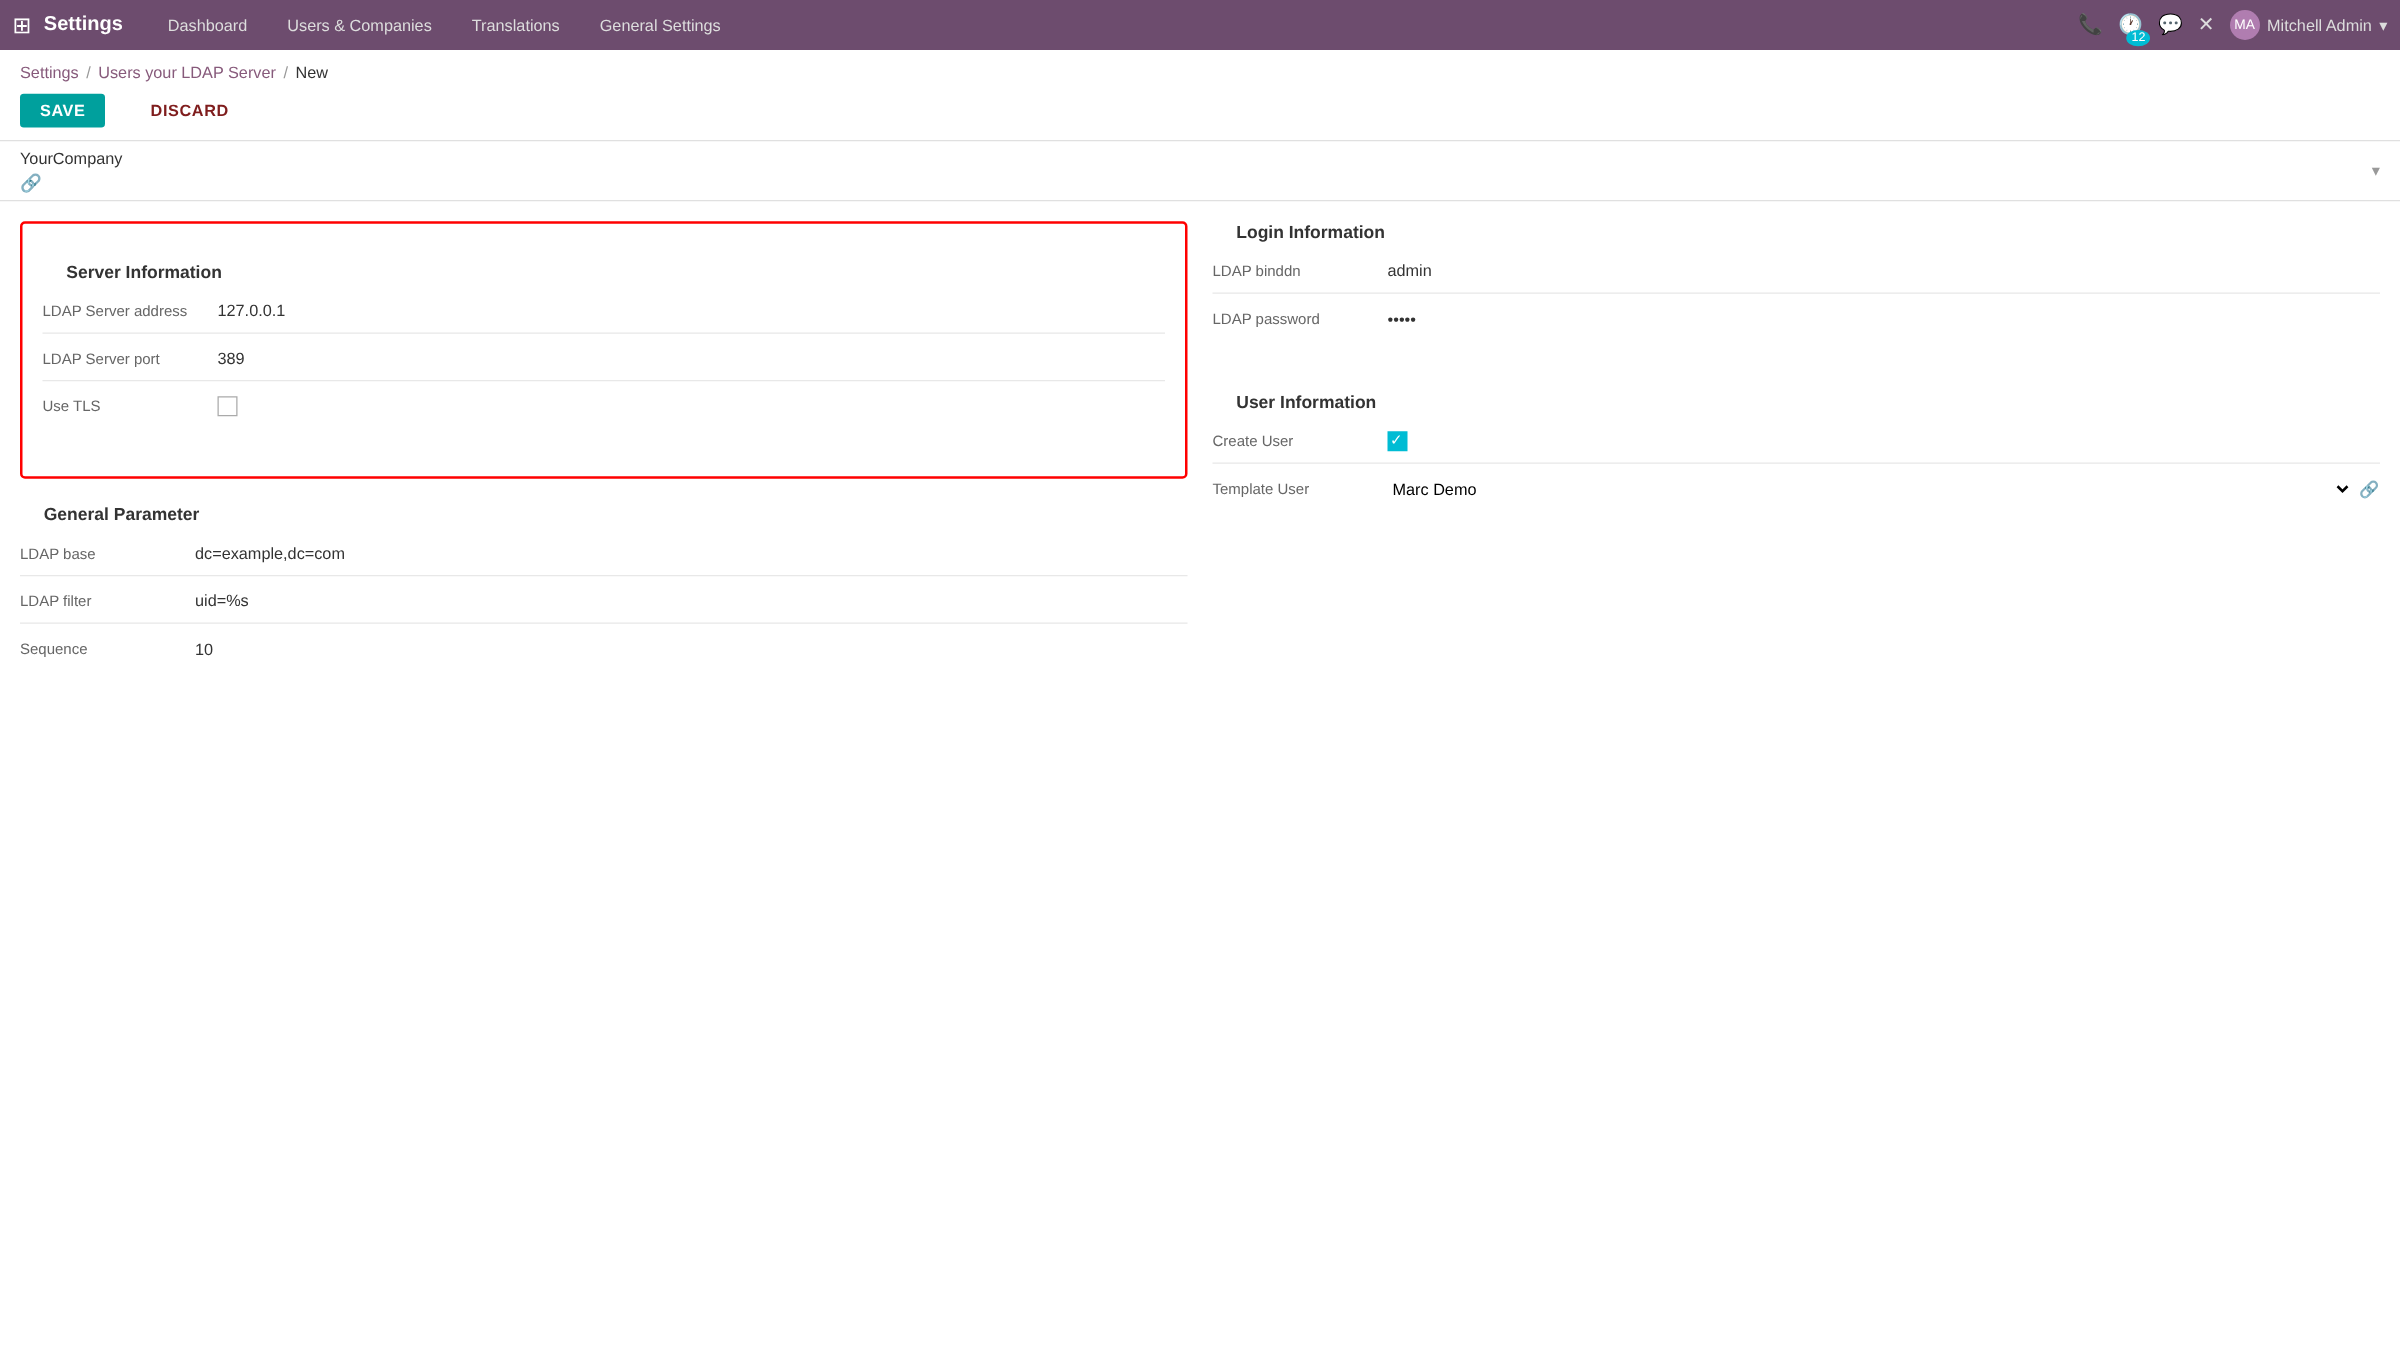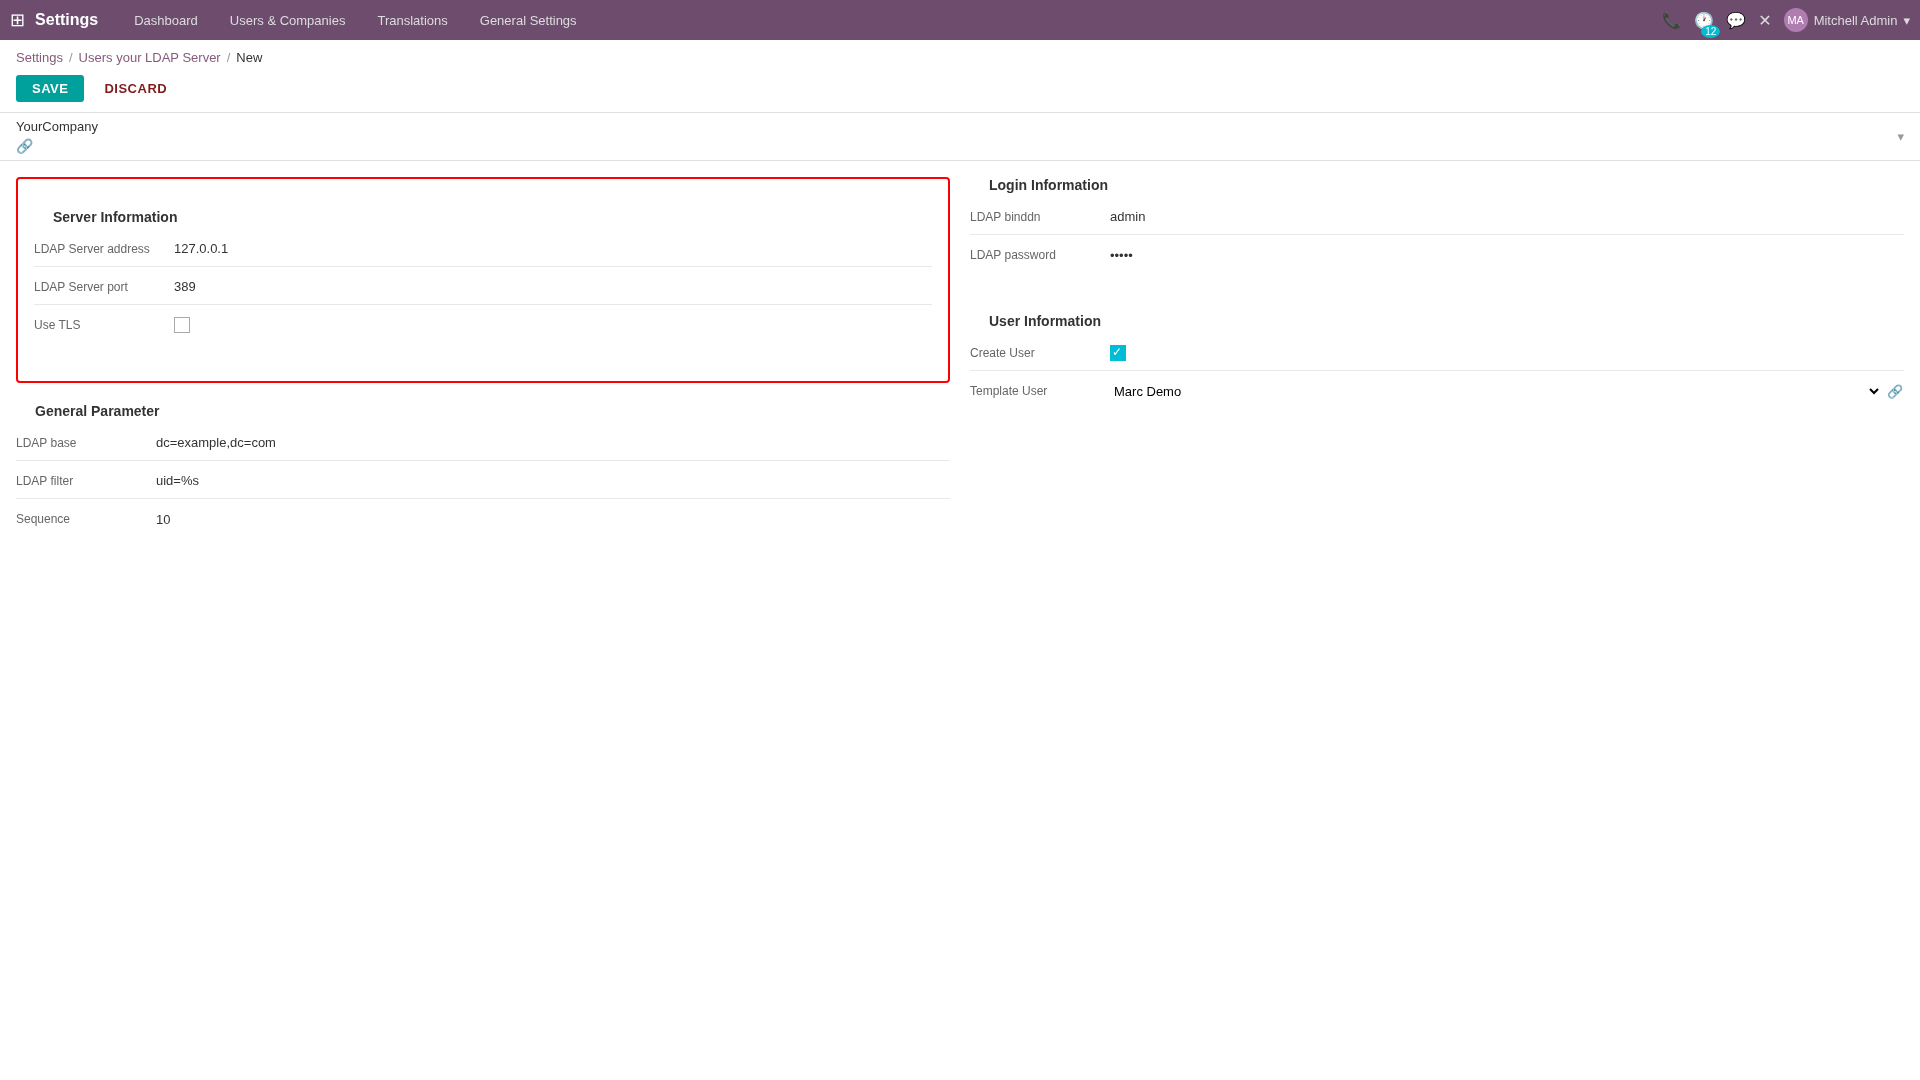--- a/index.html
+++ b/index.html
@@ -101,21 +101,21 @@
       color: #999;
     }
     .breadcrumb-current {
       color: #333;
     }
 
     
     .action-bar {
       padding: 4px 16px 10px;
       display: flex;
-      gap: 4px;
+      gap: 20px;
     }
     .btn-save {
       background: #00a09d;
       color: #fff;
       border: none;
       padding: 6px 16px;
       font-size: 13px;
       cursor: pointer;
       border-radius: 3px;
       font-weight: bold;

